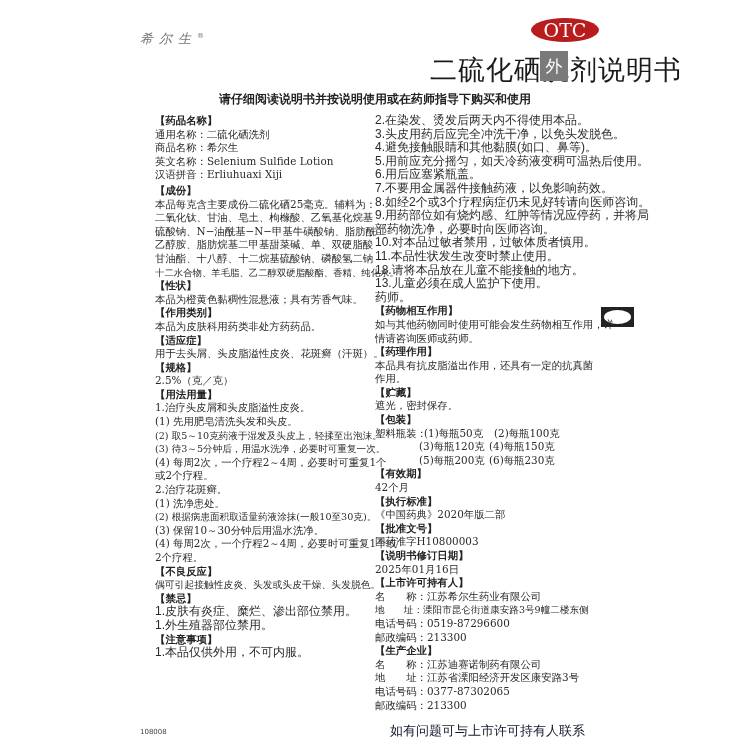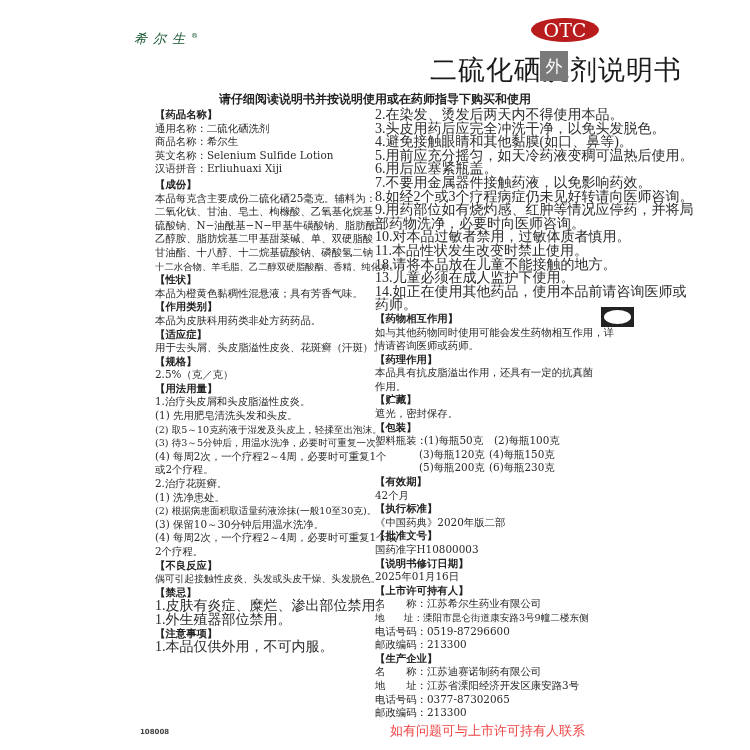--- a/index.html
+++ b/index.html
@@ -1,40 +1,40 @@
 <!DOCTYPE html>
 <html><head>
 <meta charset="utf-8">
 <style>
   html, body { margin: 0; padding: 0; background: #ffffff; }
   body { width: 750px; height: 750px; position: relative; overflow: hidden;
          font-family: "DejaVu Serif", "Liberation Serif", serif; color: #2a2a2a; }
-  .brand { position: absolute; left: 134px; top: 30px; font-size: 13px; letter-spacing: 6px; color: #14532d; font-style: italic; }
+  .brand { position: absolute; left: 140px; top: 30px; font-size: 13px; letter-spacing: 6px; color: #737373; font-style: italic; }
   .brand sup { font-size: 7px; letter-spacing: 0; }
   .title { position: absolute; left: 0; width: 682px; top: 52px; text-align: right; font-size: 27px;
            font-family: "DejaVu Sans", "Liberation Sans", sans-serif; color: #1a1a1a; letter-spacing: 1px; }
   .subtitle { position: absolute; left: 0; width: 750px; top: 91px; text-align: center; font-size: 12px; font-weight: bold;
               font-family: "DejaVu Sans", "Liberation Sans", sans-serif; color: #222; }
   .otc { position: absolute; left: 531px; top: 18px; width: 68px; height: 24px; border-radius: 50%;
          background: #b91c1c; color: #fff; font-size: 19px; text-align: center; line-height: 24px;
          font-family: "DejaVu Serif", serif; }
   .wai { position: absolute; left: 540px; top: 51px; width: 28px; height: 30px; background: #7a7a7a;
          color: #fff; font-size: 17px; text-align: center; line-height: 30px; }
   .oval { position: absolute; left: 601px; top: 307px; width: 33px; height: 20px; background: #222; }
   .oval::after { content: ""; position: absolute; left: 3px; top: 3px; width: 27px; height: 14px; border-radius: 50%; background: #fff; }
-  .col { position: absolute; top: 108px; font-size: 10.4px; line-height: 13.6px; }
+  .col { position: absolute; top: 114px; font-size: 10.4px; line-height: 13.6px; }
   .col-left { left: 155px; width: 215px; }
   .col-right { left: 375px; width: 240px; }
   .hd { font-weight: bold; color: #222; }
   .ln { white-space: nowrap; }
-  .sans { font-family: Liberation Serif, serif; font-size: 14px; }
+  .sans { font-family: Liberation Sans, sans-serif; font-size: 12px; }
   .indent { padding-left: 44px; }
   .pkg span { display: inline-block; width: 70px; }
-  .code { position: absolute; left: 140px; top: 728px; font-size: 7px; font-family: "DejaVu Sans", sans-serif; color: #444; font-weight: bold; }
-  .footer { position: absolute; left: 390px; top: 722px; font-size: 13px; font-family: "DejaVu Sans", "Liberation Sans", sans-serif; color: #ef4444; }
+  .code { position: absolute; left: 140px; top: 728px; font-size: 7px; font-family: "DejaVu Sans", sans-serif; color: #444; }
+  .footer { position: absolute; left: 390px; top: 722px; font-size: 13px; font-family: "DejaVu Sans", "Liberation Sans", sans-serif; color: #0f172a; }
   .gap { height: 2px; }
 </style>
 </head>
 <body>
 
 <div class="brand"><span>希尔生</span><sup>®</sup></div>
 <div class="title">二硫化硒洗剂说明书</div>
 <div class="subtitle">请仔细阅读说明书并按说明使用或在药师指导下购买和使用</div>
 <div class="otc">OTC</div>
 <div class="wai">外</div>
@@ -91,21 +91,20 @@
   <div class="ln sans">5.用前应充分摇匀，如天冷药液变稠可温热后使用。</div>
   <div class="ln sans">6.用后应塞紧瓶盖。</div>
   <div class="ln sans">7.不要用金属器件接触药液，以免影响药效。</div>
   <div class="ln sans">8.如经2个或3个疗程病症仍未见好转请向医师咨询。</div>
   <div class="ln sans">9.用药部位如有烧灼感、红肿等情况应停药，并将局</div>
   <div class="ln sans">部药物洗净，必要时向医师咨询。</div>
   <div class="ln sans">10.对本品过敏者禁用，过敏体质者慎用。</div>
   <div class="ln sans">11.本品性状发生改变时禁止使用。</div>
   <div class="ln sans">18.请将本品放在儿童不能接触的地方。</div>
   <div class="ln sans">13.儿童必须在成人监护下使用。</div>
-  <div class="ln sans">14.如正在使用其他药品，使用本品前请咨询医师或</div>
   <div class="ln sans">药师。</div>
   <div class="hd">【药物相互作用】</div>
   <div class="ln">如与其他药物同时使用可能会发生药物相互作用，详</div>
   <div class="ln">情请咨询医师或药师。</div>
   <div class="hd">【药理作用】</div>
   <div class="ln">本品具有抗皮脂溢出作用，还具有一定的抗真菌</div>
   <div class="ln">作用。</div>
   <div class="hd">【贮藏】</div>
   <div class="ln">遮光，密封保存。</div>
   <div class="hd">【包装】</div>

